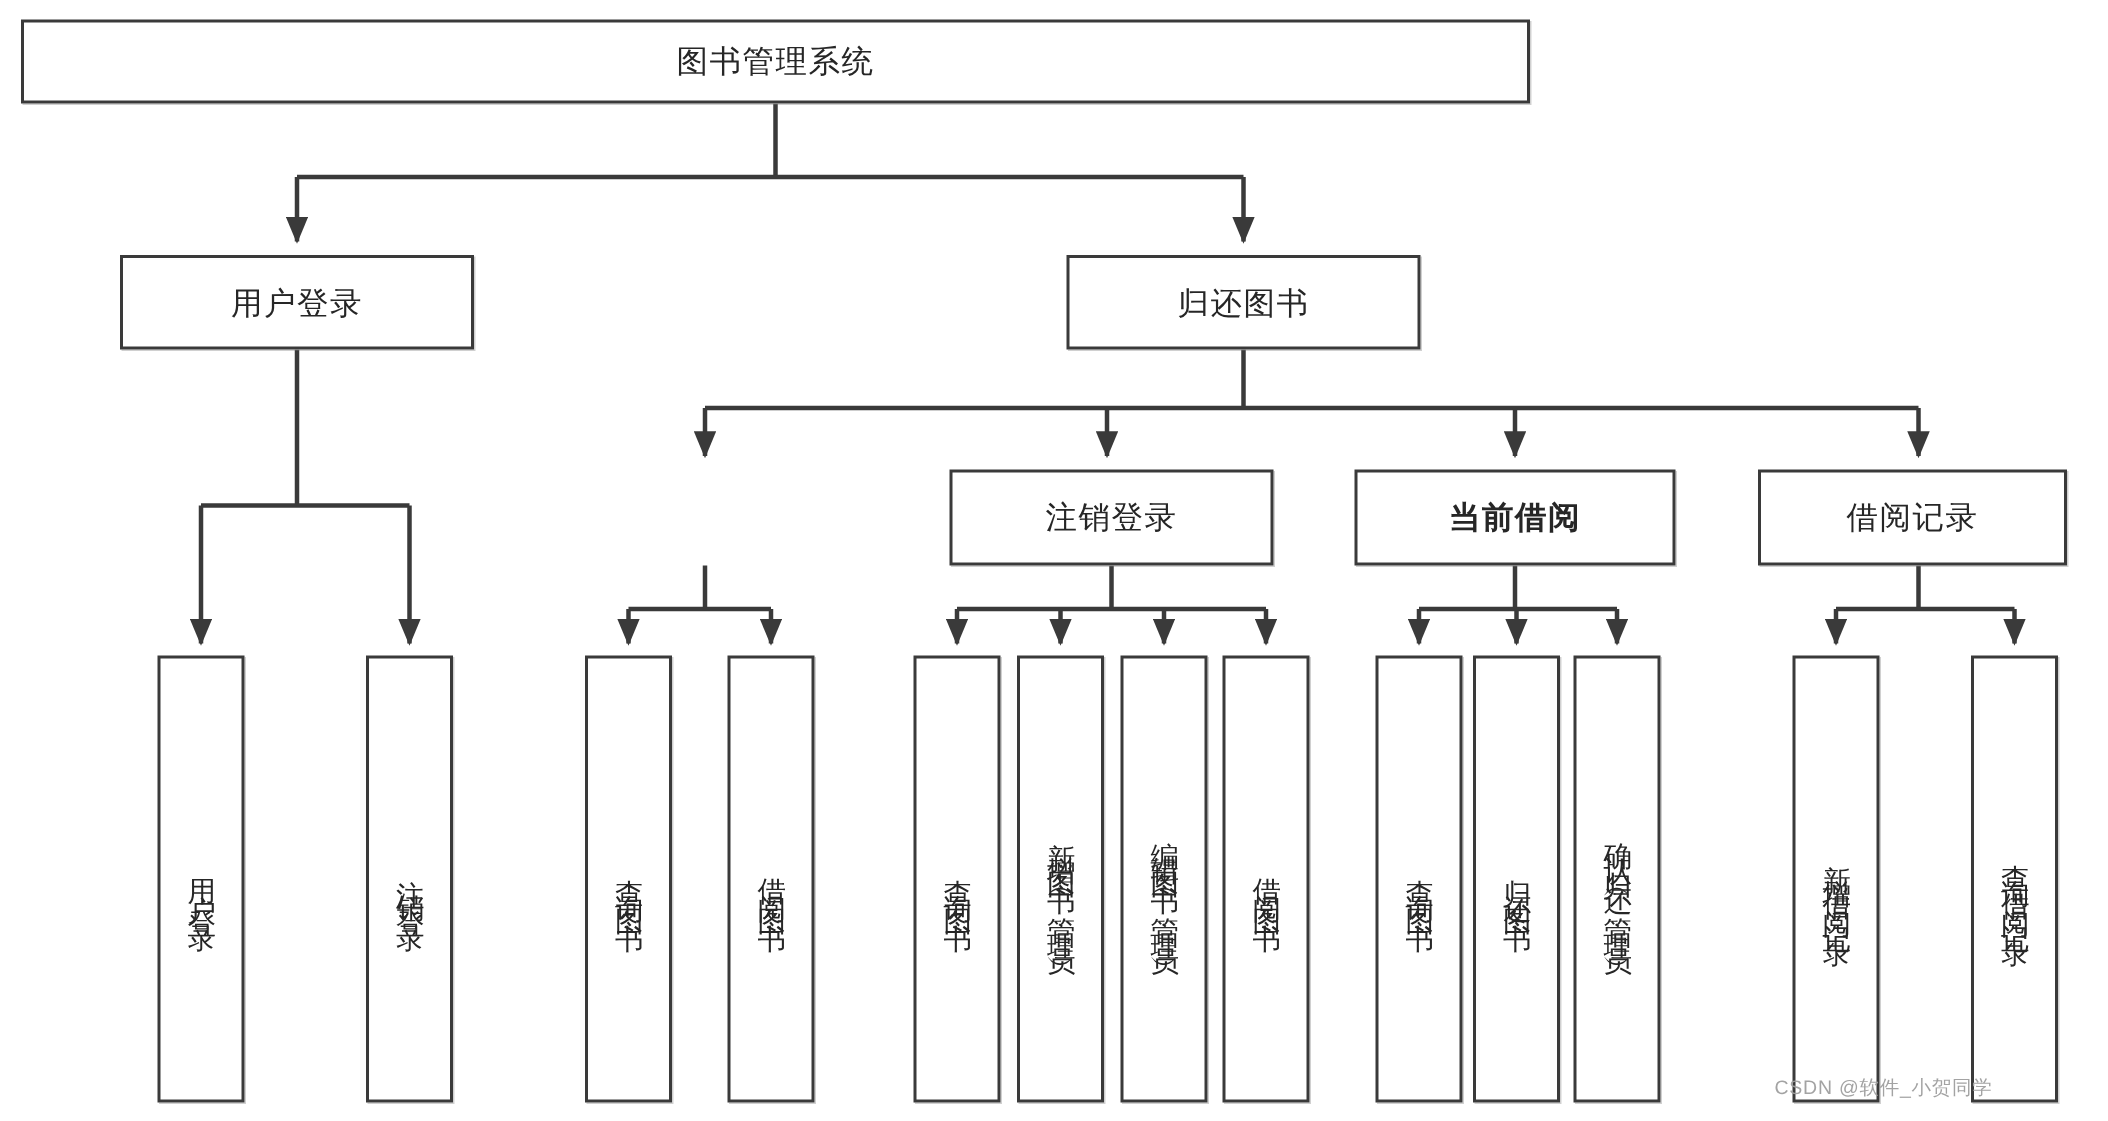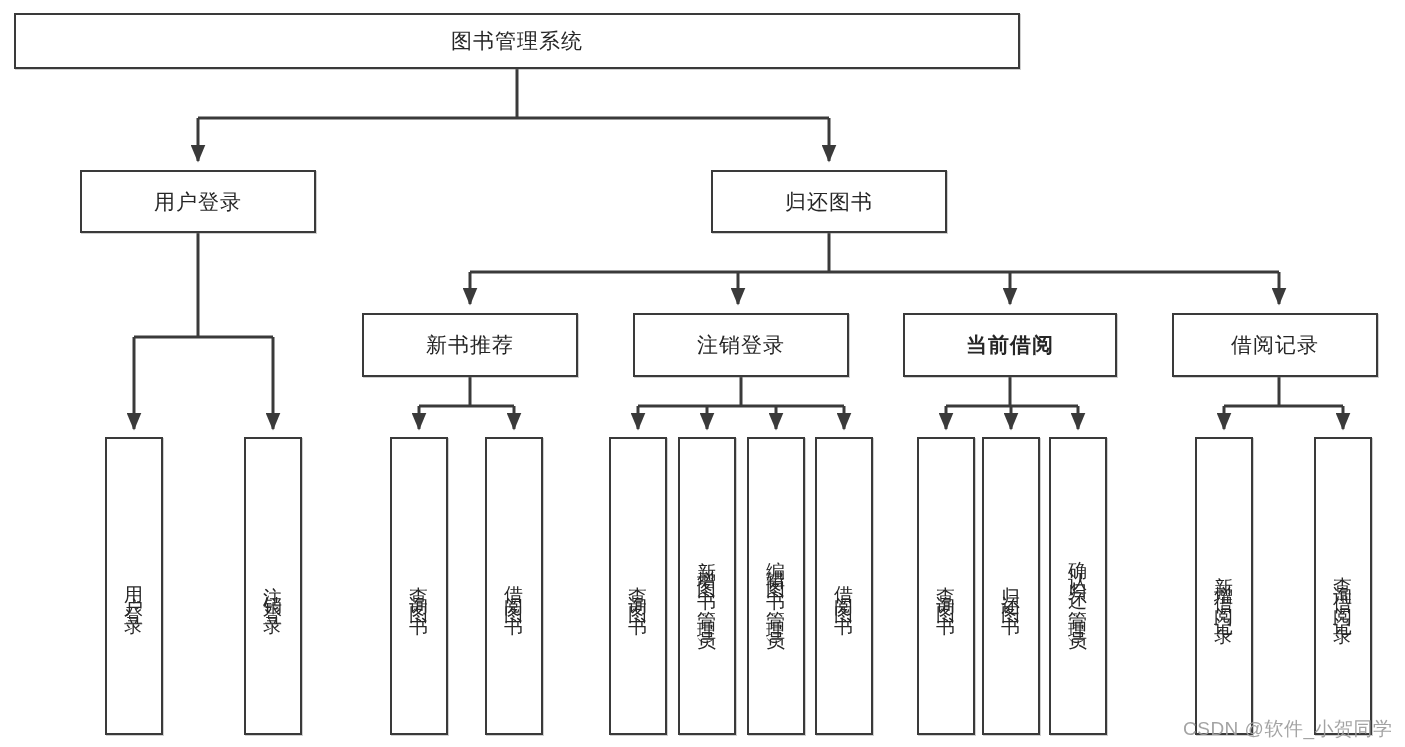--- a/index.html
+++ b/index.html
@@ -44,21 +44,21 @@
     writing-mode: vertical-lr;
     text-orientation: upright;
     letter-spacing: 10px;
     line-height: 1;
     margin-bottom: -10px; 
   }
   .watermark {
     position: absolute;
     left: 1183px;
     top: 716px;
-    font-size: 19px;
+    font-size: 13px;
     color: rgba(158,158,158,0.95);
     z-index: 3;
     white-space: nowrap;
     letter-spacing: 0.5px;
   }
 </style>
 </head>
 <body>
 
 <div class="stage">
@@ -116,21 +116,20 @@
       <path d="M1224,406 V429" marker-end="url(#arrow)"></path>
       <path d="M1343,406 V429" marker-end="url(#arrow)"></path>
     </g>
   </svg>
 
   <div class="node h" style="left:14px; top:13px; width:1006px; height:56px;">图书管理系统</div>
 
   <div class="node h" style="left:80px; top:170px; width:236px; height:63px;">用户登录</div>
   <div class="node h" style="left:711px; top:170px; width:236px; height:63px;">归还图书</div>
 
-  <div class="node h" style="left:362px; top:313px; width:216px; height:64px;">新书推荐</div>
   <div class="node h" style="left:633px; top:313px; width:216px; height:64px;">注销登录</div>
   <div class="node h" style="left:903px; top:313px; width:214px; height:64px;font-weight:bold;">当前借阅</div>
   <div class="node h" style="left:1172px; top:313px; width:206px; height:64px;">借阅记录</div>
 
   <div class="node v" style="left:105px; top:437px; width:58px; height:298px;">
     <span class="vtext">用户登录</span>
   </div>
   <div class="node v" style="left:244px; top:437px; width:58px; height:298px;">
     <span class="vtext">注销登录</span>
   </div>

